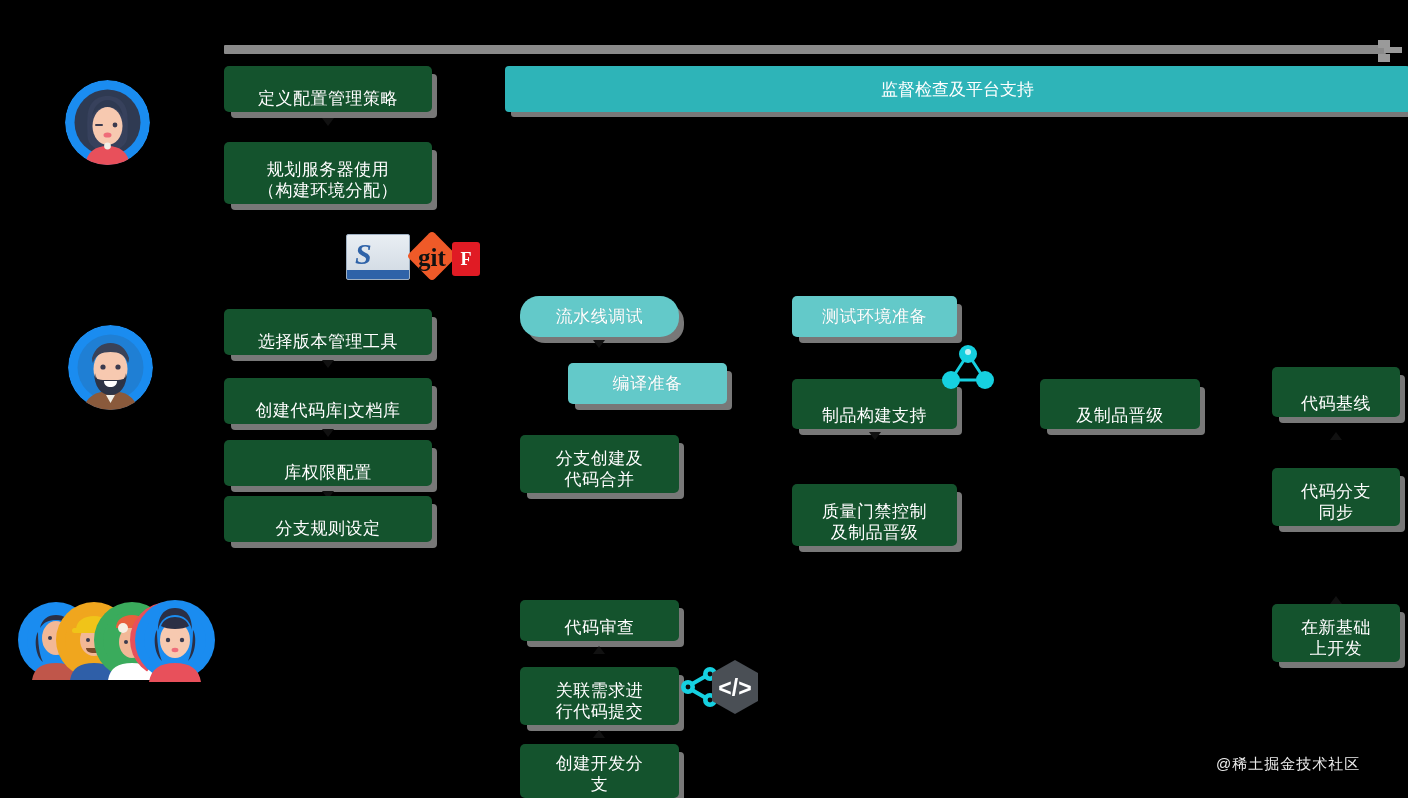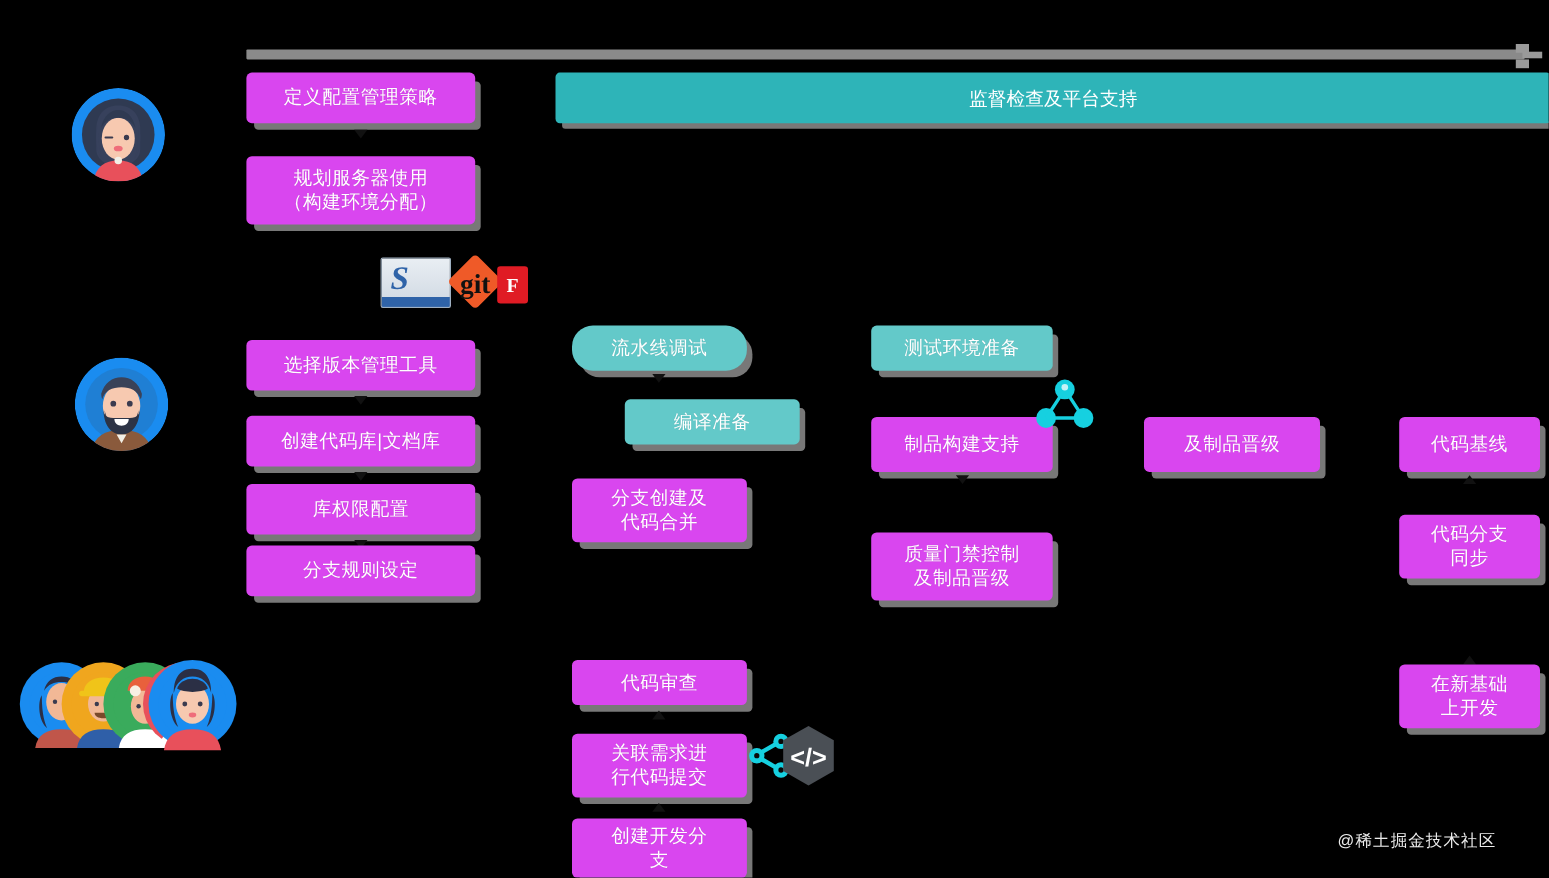--- a/index.html
+++ b/index.html
@@ -36,21 +36,21 @@
     justify-content:center;
     text-align:center;
     color:#ffffff;
     border-radius:5px;
     letter-spacing:.5px;
     line-height:1.28;
     padding:2px 6px;
     font-weight:400;
     text-shadow:0 0 1px rgba(0,0,0,.15);
   }
-  .box.dark{ background:#d946ef; }
+  .box.dark{ background:#14532d;align-items:flex-end; }
   .box.light{ background:#63c9c9; }
   .box.shadowed{
     box-shadow:6px 7px 0 -1px rgba(130,130,130,.92);
   }
   .box .txt{ display:block; white-space:pre-line; }
 
   
   .banner{
     position:absolute;
     box-sizing:border-box;
@@ -327,21 +327,21 @@
       <circle cx="45" cy="36" r="9" fill="#16d0e0"></circle>
       <path d="M28 10 L11 36 M28 10 L45 36 M11 36 L45 36" stroke="#16d0e0" stroke-width="3" fill="none"></path>
       <circle cx="28" cy="8" r="3" fill="#ffffff" opacity=".75"></circle>
     </svg>
   </div>
 
   <div class="box dark shadowed" style="left:1040px;top:379px;width:160px;height:50px;font-size:17px;">
     <span class="txt">及制品晋级</span>
   </div>
 
-  <div class="box dark shadowed" style="left:1272px;top:379px;width:128px;height:50px;font-size:17px;">
+  <div class="box dark shadowed" style="left:1272px;top:367px;width:128px;height:50px;font-size:17px;">
     <span class="txt">代码基线</span>
   </div>
   <div class="arrow up" style="left:1330px;top:432px;"></div>
 
   <div class="box dark shadowed" style="left:1272px;top:468px;width:128px;height:58px;font-size:17px;">
     <span class="txt">代码分支
 同步</span>
   </div>
   <div class="arrow up" style="left:1330px;top:596px;"></div>
 

